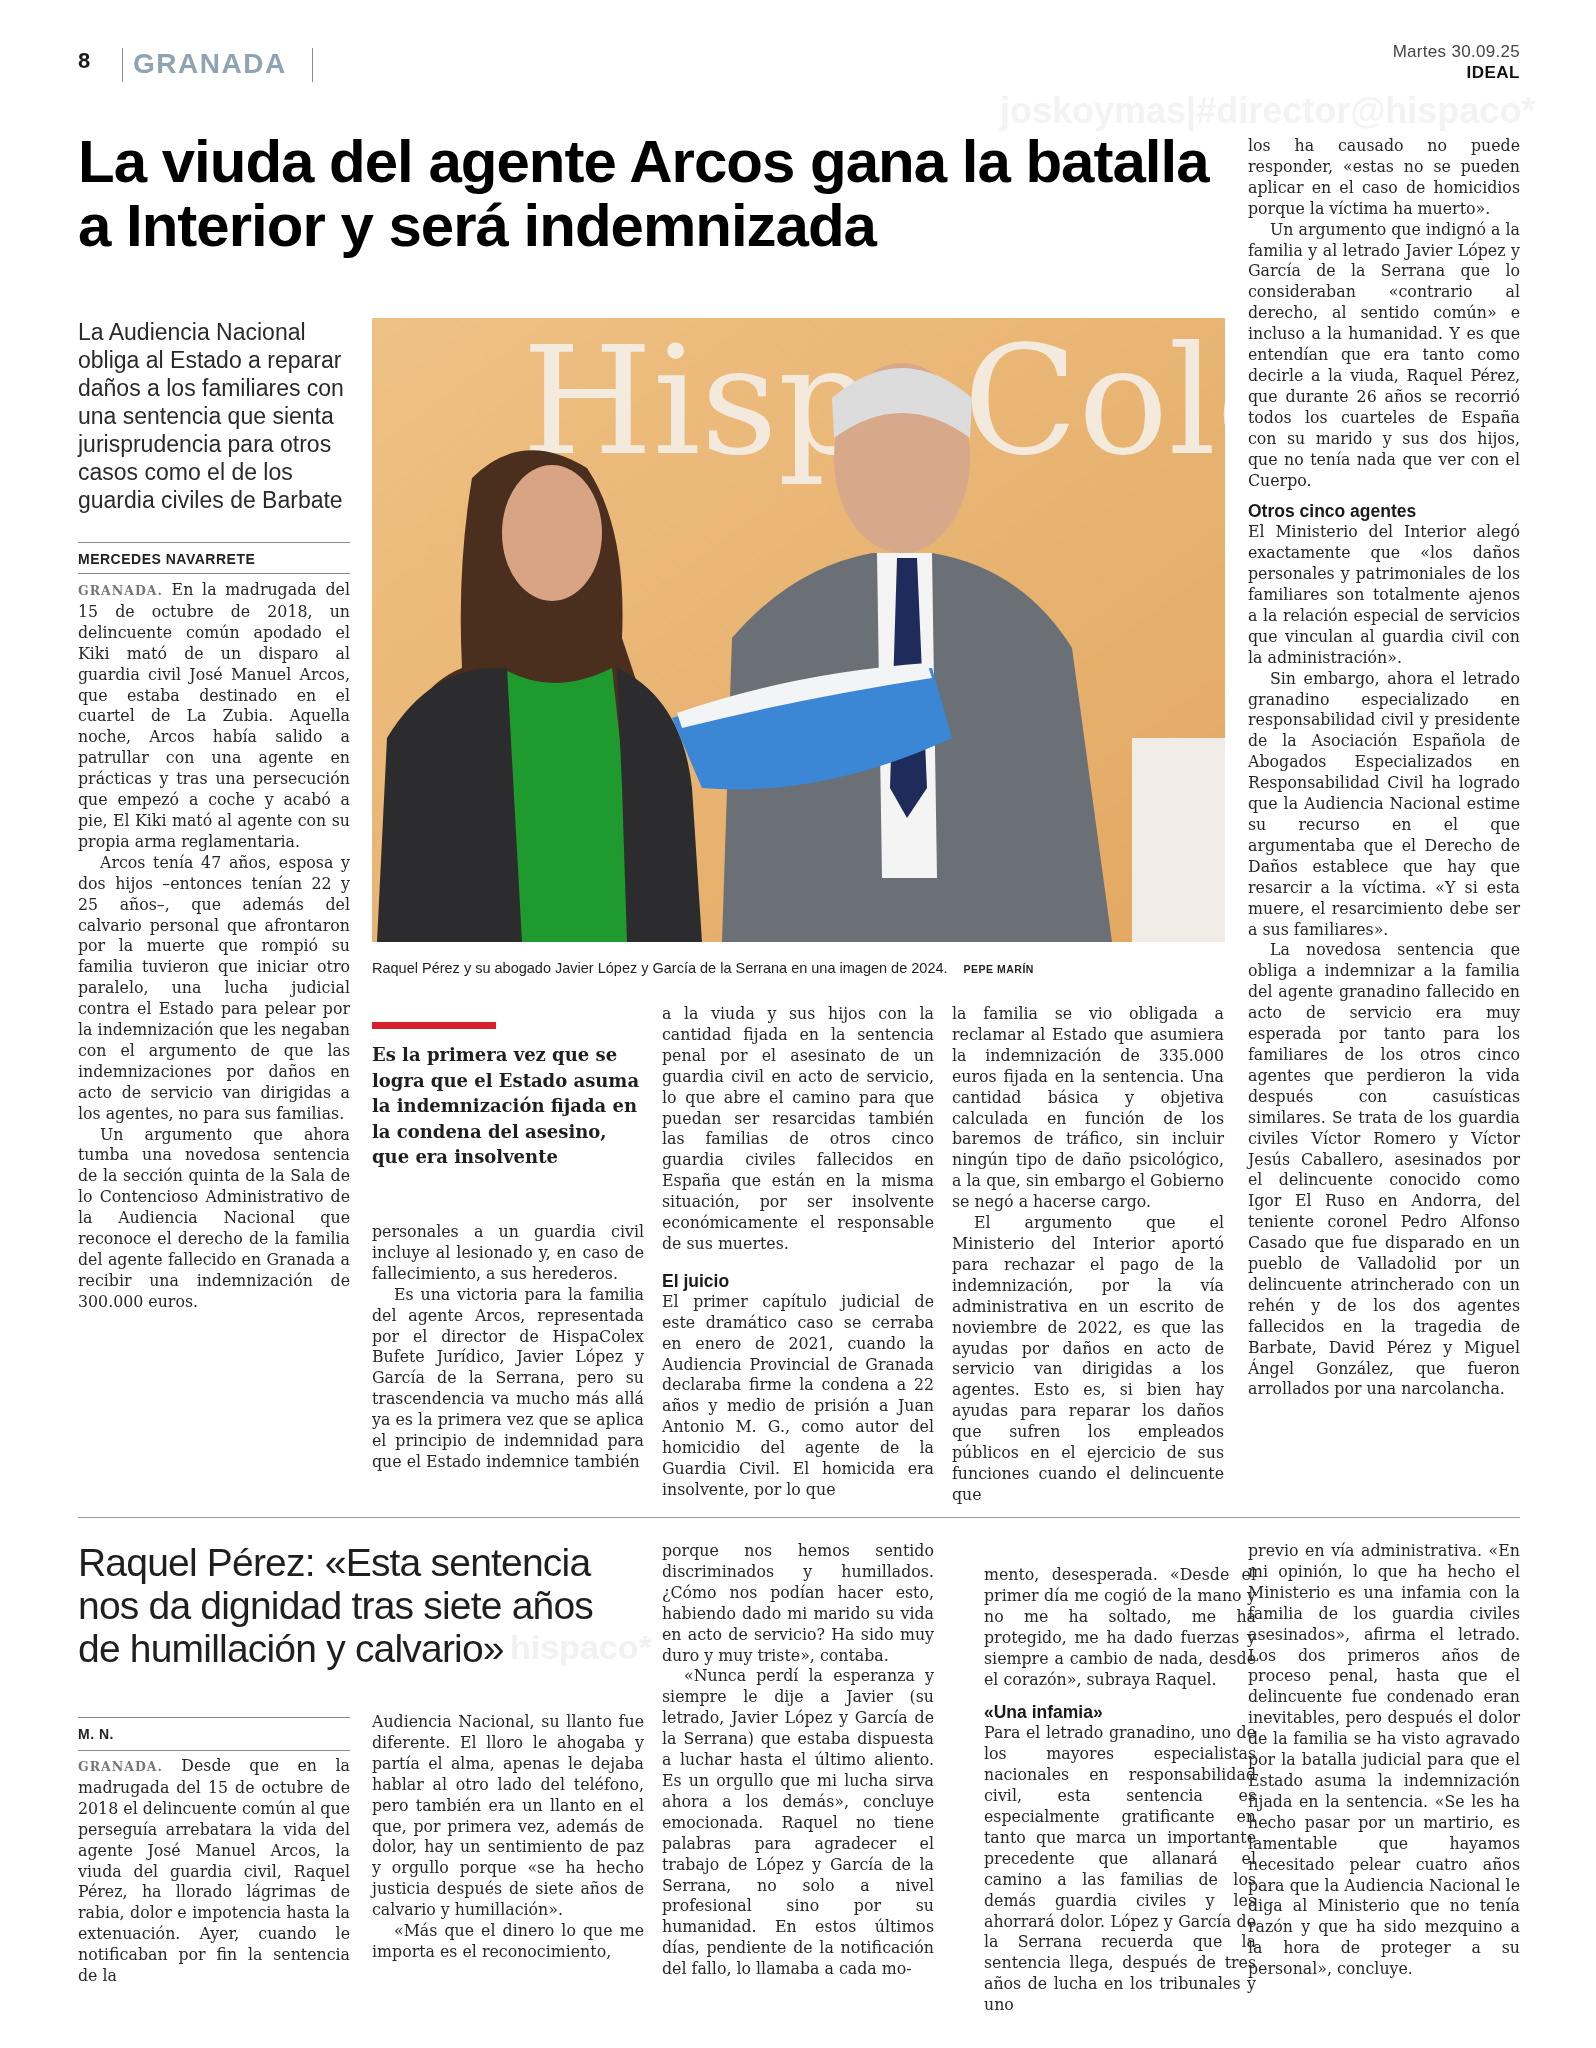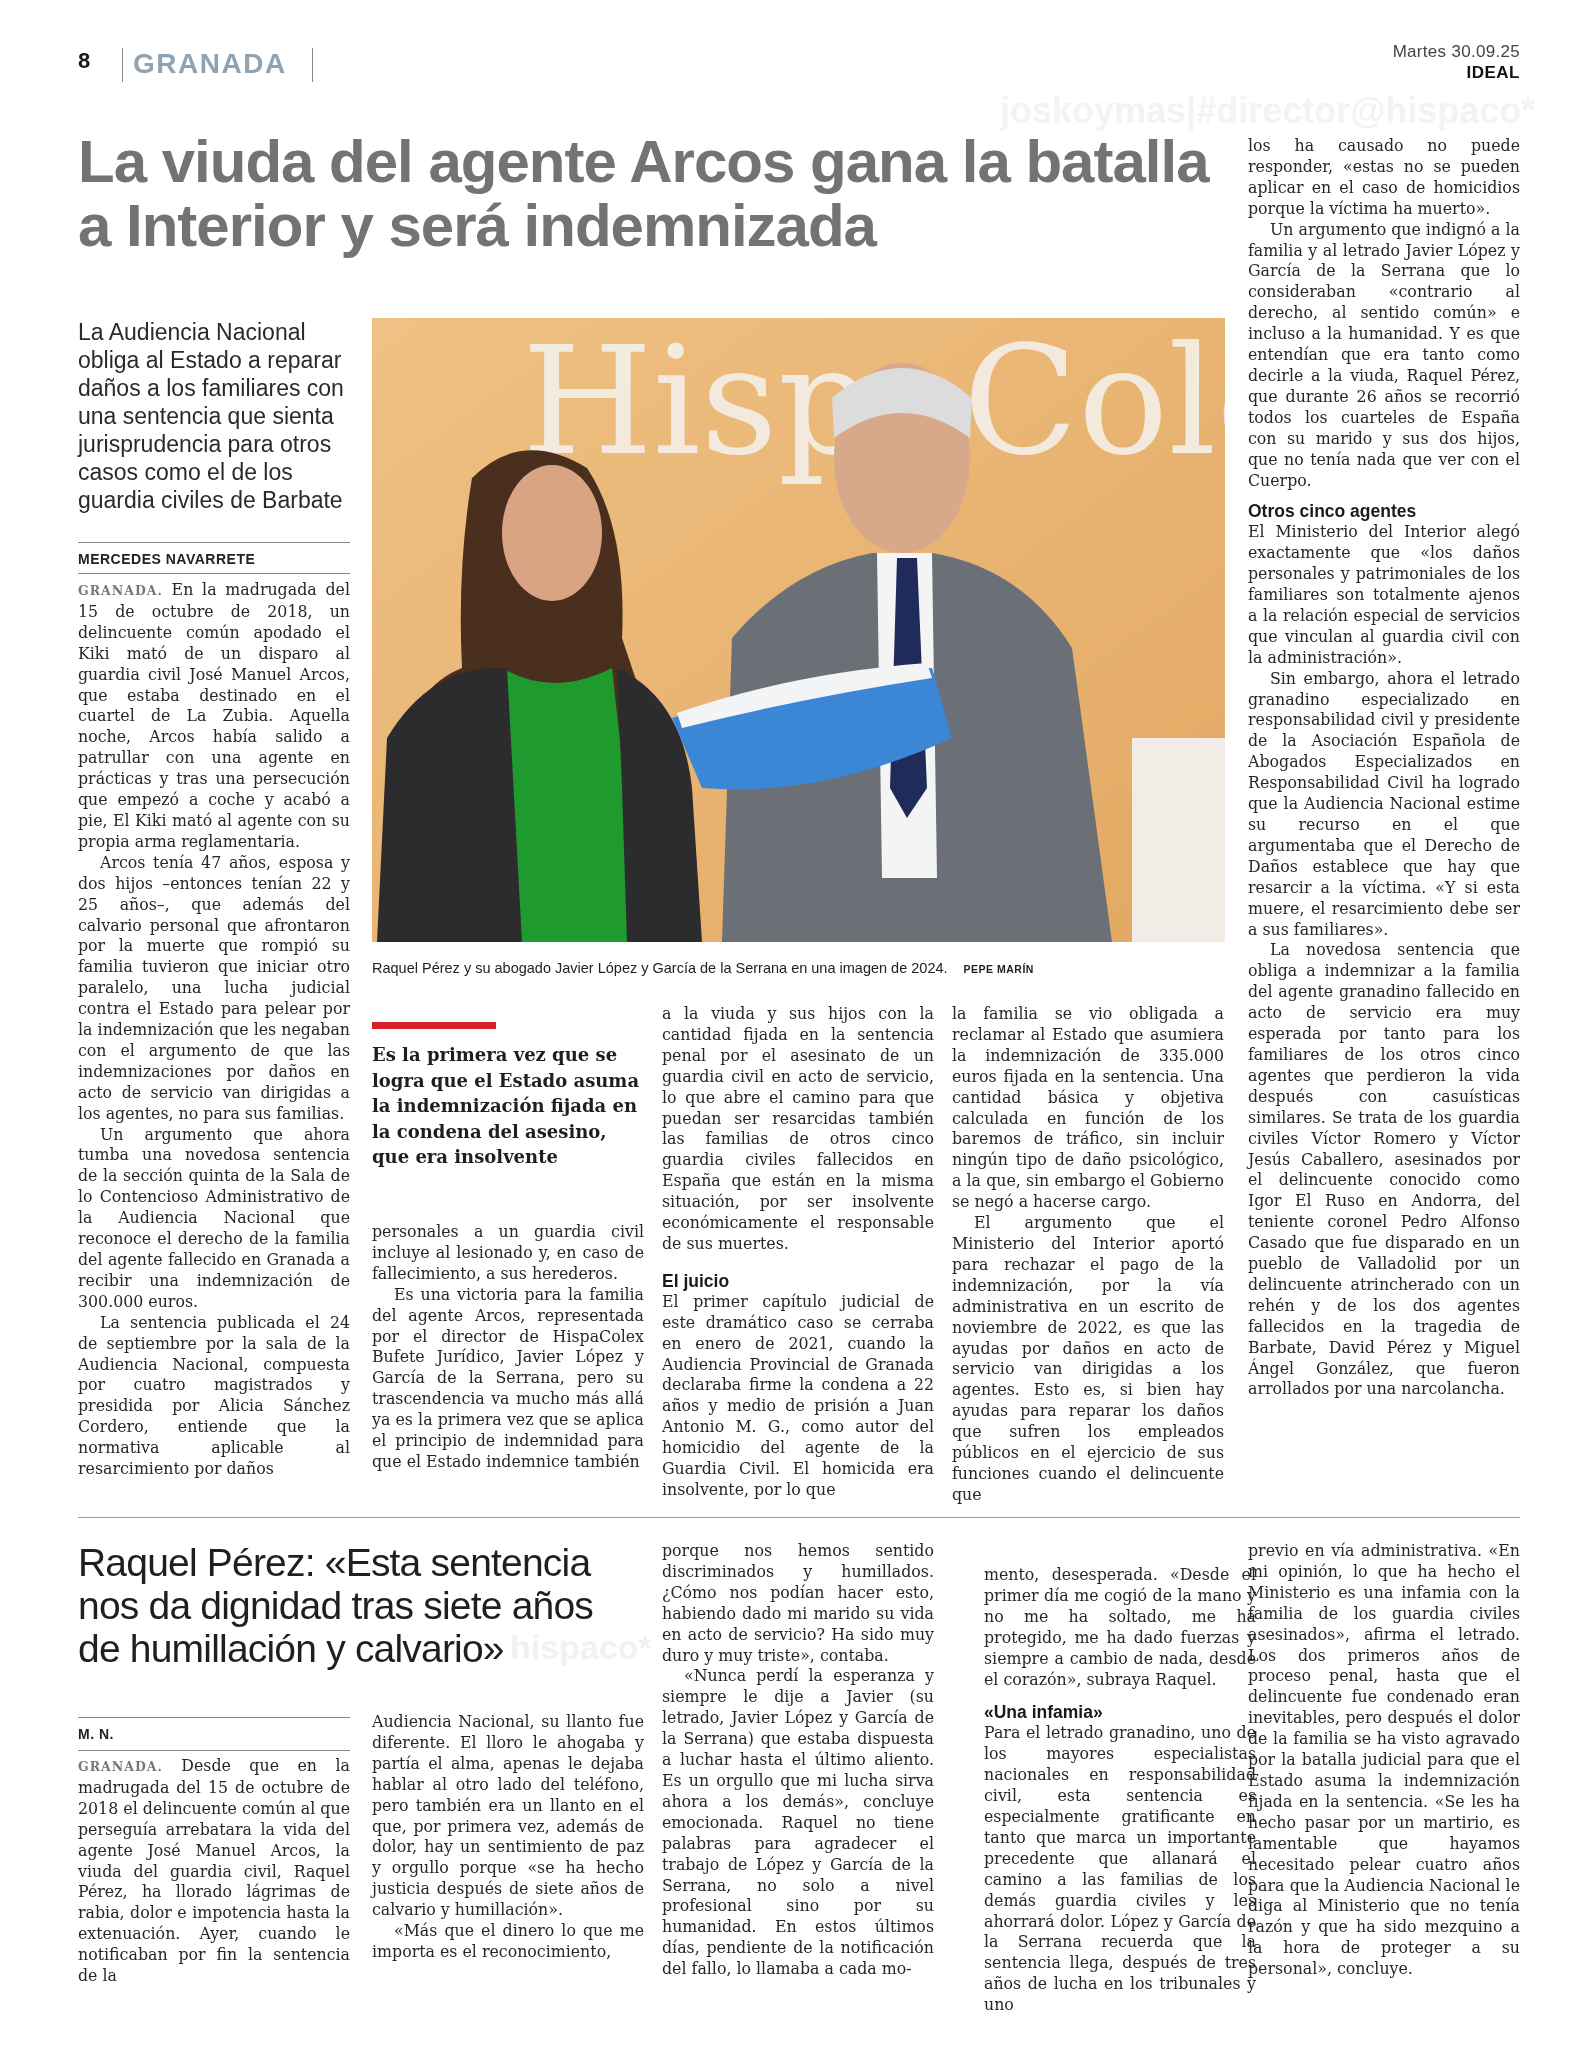--- a/index.html
+++ b/index.html
@@ -12,21 +12,21 @@
   
   #page-num { left: 78px; top: 48px; font-size: 22px; font-weight: bold; color: #1a1a1a; }
   #section-bar-l { left: 122px; top: 48px; width: 1px; height: 34px; background: #8a8a8a; }
   #section-name { left: 133px; top: 48px; font-size: 28px; font-weight: bold; color: #8fa3b2; letter-spacing: 1.5px; }
   #section-bar-r { left: 312px; top: 48px; width: 1px; height: 34px; background: #8a8a8a; }
   #date { right: 76px; top: 42px; font-size: 17px; color: #444; text-align: right; letter-spacing: 0.3px; }
   #paper { right: 76px; top: 63px; font-size: 17px; font-weight: bold; color: #111; text-align: right; letter-spacing: 0.5px; }
   #watermark1 { left: 1000px; top: 90px; font-size: 36px; color: #f3f3f3; font-weight: bold; white-space: nowrap; }
 
   
-  #headline { left: 78px; top: 130px; width: 1150px; font-size: 60px; line-height: 64px; font-weight: bold; color: #737373; letter-spacing: -1px; }
+  #headline { left: 78px; top: 130px; width: 1150px; font-size: 60px; line-height: 64px; font-weight: bold; color: #000000; letter-spacing: -1px; }
 
   
   #subhead { left: 78px; top: 318px; width: 280px; font-size: 23px; line-height: 28px; color: #2a2a2a; }
   .rule { height: 1px; background: #8a8a8a; }
   #by-rule-top { left: 78px; top: 542px; width: 272px; }
   #byline { left: 78px; top: 551px; font-size: 14px; font-weight: bold; letter-spacing: 0.5px; color: #222; }
   #by-rule-bot { left: 78px; top: 573px; width: 272px; }
 
   .col { font-size: 15.8px; line-height: 20.9px; text-align: justify; hyphens: manual; color: #262626; }
   .col p { margin: 0; text-indent: 22px; }
@@ -80,21 +80,20 @@
 <h1 class="abs sans" id="headline" style="margin:0">La viuda del agente Arcos gana la batalla a Interior y será indemnizada</h1>
 <div class="abs sans" id="subhead">La Audiencia Nacional obliga al Estado a reparar daños a los familiares con una sentencia que sienta jurisprudencia para otros casos como el de los guardia civiles de Barbate</div>
 <div class="abs rule" id="by-rule-top"></div>
 <div class="abs sans" id="byline">MERCEDES NAVARRETE</div>
 <div class="abs rule" id="by-rule-bot"></div>
 
 <div class="abs col serif" id="colA">
   <p class="first"><span class="lead">GRANADA.</span> <span>En la madrugada del 15 de octubre de 2018, un delincuente común apodado el Kiki mató de un disparo al guardia civil José Manuel Arcos, que estaba destinado en el cuartel de La Zubia. Aquella noche, Arcos había salido a patrullar con una agente en prácticas y tras una persecución que empezó a coche y acabó a pie, El Kiki mató al agente con su propia arma reglamentaria.</span></p>
   <p>Arcos tenía 47 años, esposa y dos hijos –entonces tenían 22 y 25 años–, que además del calvario personal que afrontaron por la muerte que rompió su familia tuvieron que iniciar otro paralelo, una lucha judicial contra el Estado para pelear por la indemnización que les negaban con el argumento de que las indemnizaciones por daños en acto de servicio van dirigidas a los agentes, no para sus familias.</p>
   <p>Un argumento que ahora tumba una novedosa sentencia de la sección quinta de la Sala de lo Contencioso Administrativo de la Audiencia Nacional que reconoce el derecho de la familia del agente fallecido en Granada a recibir una indemnización de 300.000 euros.</p>
-  <p>La sentencia publicada el 24 de septiembre por la sala de la Audiencia Nacional, compuesta por cuatro magistrados y presidida por Alicia Sánchez Cordero, entiende que la normativa aplicable al resarcimiento por daños</p>
 </div>
 
 <div class="abs" id="photo">
   <svg width="853" height="624" viewBox="0 0 853 624" xmlns="http://www.w3.org/2000/svg">
     <defs>
       <linearGradient id="wall" x1="0" y1="0" x2="1" y2="1">
         <stop offset="0" stop-color="#efc184"></stop>
         <stop offset="1" stop-color="#e2a862"></stop>
       </linearGradient>
     </defs>

